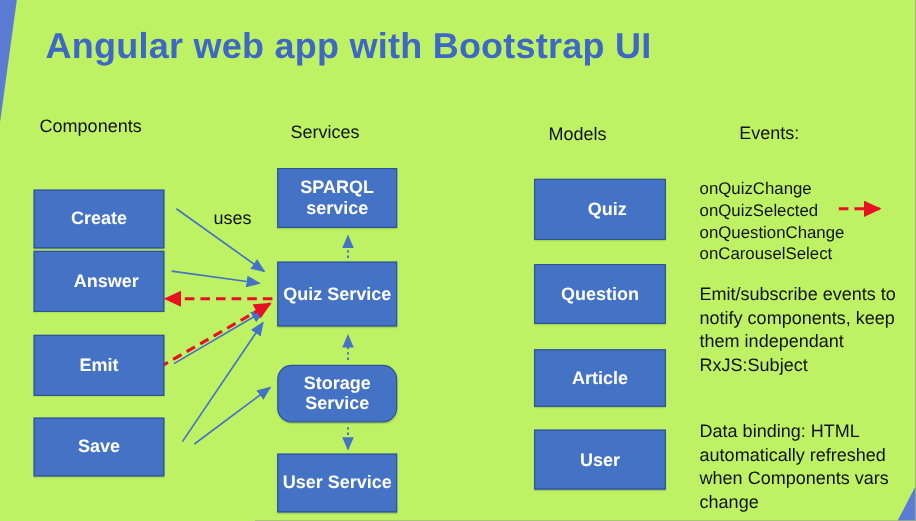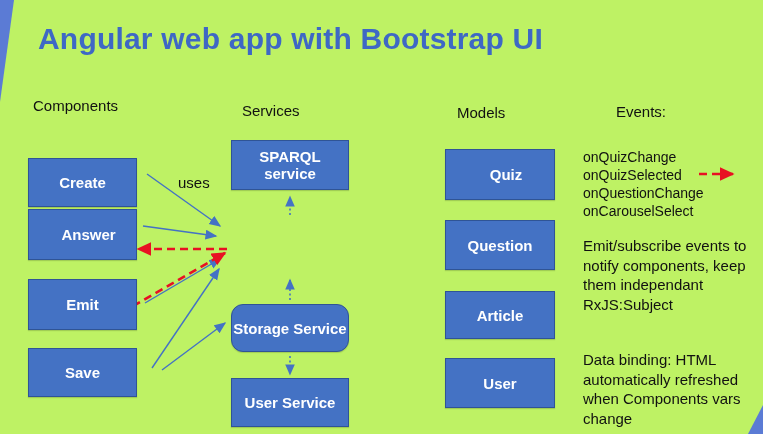--- a/index.html
+++ b/index.html
@@ -46,21 +46,21 @@
     position:absolute;
     background:var(--accent-blue,#4472C4);
     border:1px solid var(--box-border,#2F5496);
     color:var(--box-text,#fff);
     font-size:15px;font-weight:bold;
     display:flex;align-items:center;justify-content:center;
     text-align:center;
     box-shadow:0 1px 1px rgba(0,0,0,0.15);
   }
   .b-comp{left:28px;width:109px;}
-  .b-svc{left:231px;width:118px;}
+  .b-svc{left:231px;width:100px;}
   .b-mdl{left:445px;width:110px;}
   .uses-label{
     position:absolute;left:178px;top:174px;
     font-size:15px;color:var(--text-dark,#111);
   }
   .events-list{
     position:absolute;left:583px;top:148px;
     font-size:14px;line-height:18px;
     color:var(--text-dark,#111);
   }
@@ -123,20 +123,21 @@
   <div class="col-header hdr-services">Services</div>
   <div class="col-header hdr-models">Models</div>
   <div class="col-header hdr-events">Events:</div>
 
   <div class="box b-comp" style="top:140px;height:49px;margin-top:18px;">Create</div>
   <div class="box b-comp" style="top:209px;height:51px;padding-left:12px;">Answer</div>
   <div class="box b-comp" style="top:279px;height:51px;">Emit</div>
   <div class="box b-comp" style="top:348px;height:49px;">Save</div>
 
   <div class="box b-svc" style="top:140px;height:50px;">SPARQL service</div>
+  <div class="box b-svc" style="top:218px;height:54px;">Quiz Service</div>
   <div class="box b-svc" style="top:304px;height:48px;border-radius:12px;">Storage Service</div>
   <div class="box b-svc" style="top:378px;height:49px;">User Service</div>
 
   <div class="box b-mdl" style="top:149px;height:51px;padding-left:12px;">Quiz</div>
   <div class="box b-mdl" style="top:220px;height:50px;">Question</div>
   <div class="box b-mdl" style="top:291px;height:48px;">Article</div>
   <div class="box b-mdl" style="top:358px;height:50px;">User</div>
 
   <div class="uses-label">uses</div>
 

